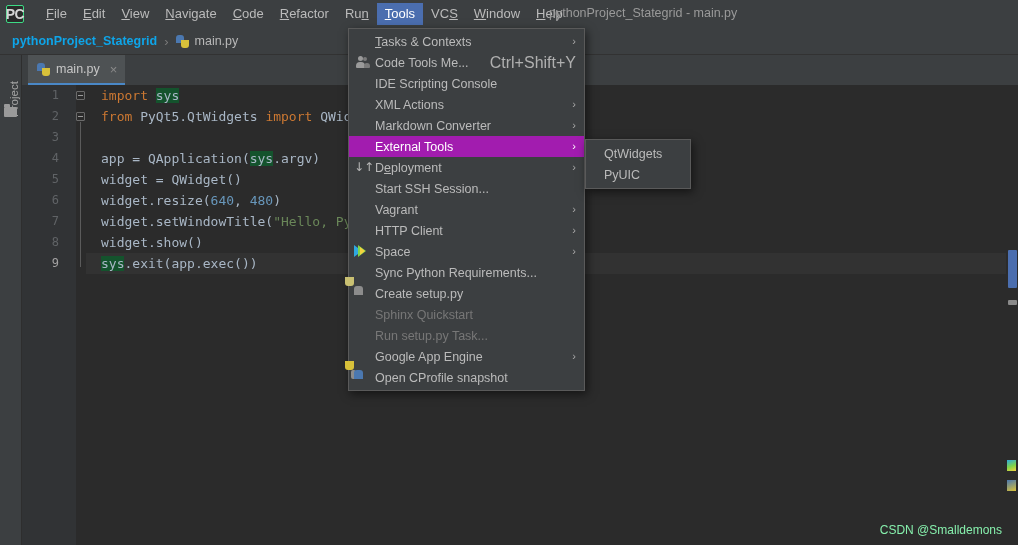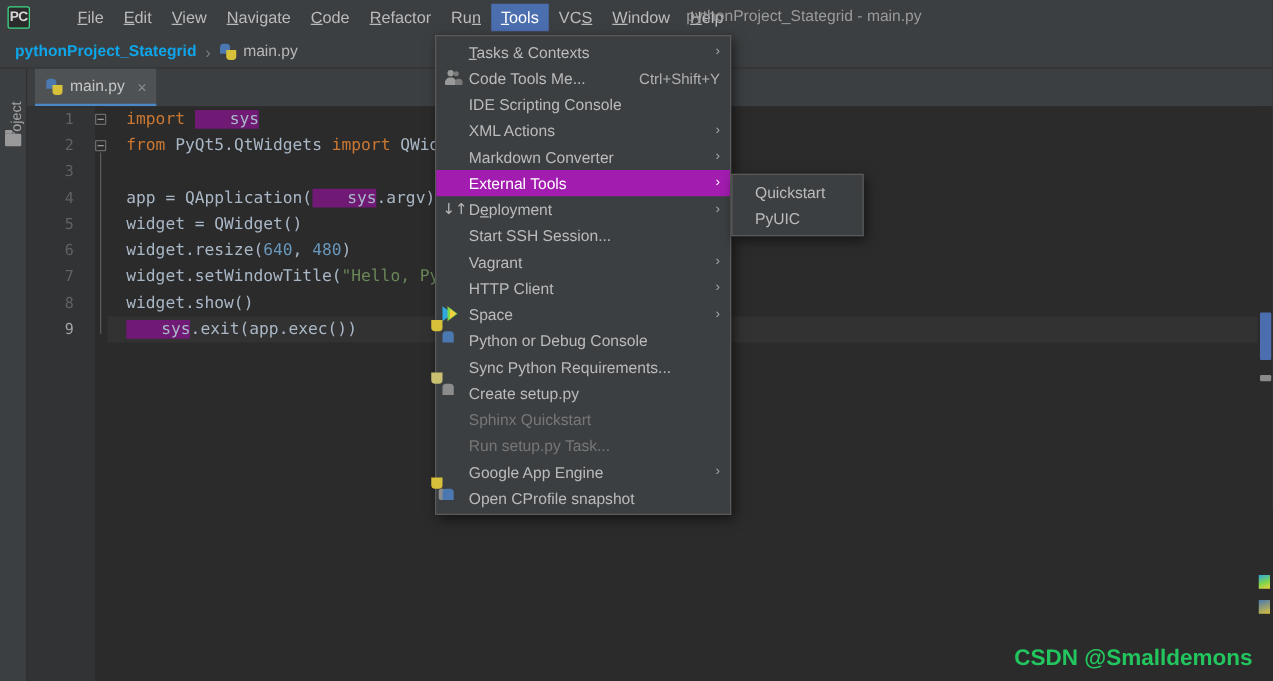--- a/index.html
+++ b/index.html
@@ -25,24 +25,24 @@
     background: #3C3F41;
     display: flex; align-items: center;
     padding-left: 6px;
   }
   .pc-logo {
     width: 18px; height: 18px;
     border: 1.5px solid #3DDB85;
     border-radius: 2px;
     background: #2B2B2B;
     color: #D6D6D6;
-    font-size: 11px; font-weight: bold;
+    font-size: 14px; font-weight: bold;
     display: flex; align-items: center; justify-content: center;
     letter-spacing: -0.5px;
-    margin-right: 30px;
+    margin-right: 14px;
   }
   .menu-item {
     font-size: 13px;
     color: #BBBBBB;
     padding: 4px 8px;
     line-height: 14px;
     white-space: nowrap;
     cursor: default;
   }
   .menu-item.active {
@@ -212,21 +212,21 @@
     width: 930px;
     padding-left: 21px;
   }
   .code-line.current {
     background: #323232;
   }
   .kw  { color: #CC7832; }
   .id  { color: #A9B7C6; }
   .num { color: #6897BB; }
   .str { color: #6A8759; }
-  .hl  { background: #701a75; padding-left: 28px; }
+  .hl  { background: #14532d; }
   .punc{ color: #A9B7C6; }
 
   .cur-line-border {
     position: absolute; left: 0; width: 996px;
     height: 21px;
     background: #323232;
   }
 
   
   .scroll-track {
@@ -273,21 +273,21 @@
     cursor: default;
   }
   .mi.selected {
     background: #a21caf;
     color: #FFFFFF;
   }
   .mi.disabled { color: #777777; }
   .mi u { text-decoration: underline; }
   .mi .mi-label { flex: 1; white-space: nowrap; }
   .mi .mi-shortcut {
-    font-size: 12px; color: #B0B0B0;
+    font-size: 16px; color: #B0B0B0;
     margin-left: 14px;
     white-space: nowrap;
   }
   .mi .arrow {
     margin-left: 10px;
     font-size: 11px;
     color: #A8A8A8;
     line-height: 1;
   }
   .mi.selected .arrow { color: #FFFFFF; }
@@ -390,25 +390,24 @@
     font-size: 12.5px;
     color: #BBBBBB;
     cursor: default;
     white-space: nowrap;
   }
 
   
   .watermark {
     position: absolute;
     right: 16px; bottom: 8px;
-    font-size: 18px;
-    color: #22c55e;
+    font-size: 12px;
+    color: #86efac;
     z-index: 5;
     white-space: nowrap;
-    font-weight: bold;
   }
 </style>
 </head>
 <body>
 
 <div id="app">
 
   <div class="menubar">
     <div class="pc-logo">PC</div>
     <div id="menubar-items" style="display:flex;align-items:center;">
@@ -543,24 +542,20 @@
       <div class="mi">
         <span class="mi-label">HTTP Client</span>
         <span class="arrow">›</span>
       </div>
       <div class="mi">
         <span class="mi-ico"><span class="ic-space"><span class="s1"></span><span class="s2"></span><span class="s3"></span></span></span>
         <span class="mi-label">Space</span>
         <span class="arrow">›</span>
       </div>
       <div class="mi">
-        <span class="mi-ico"><span class="ic-py"><span class="pb"></span><span class="py"></span></span></span>
-        <span class="mi-label">Python or Debug Console</span>
-      </div>
-      <div class="mi">
         <span class="mi-label">Sync Python Requirements...</span>
       </div>
       <div class="mi">
         <span class="mi-ico"><span class="ic-py gray"><span class="pb"></span><span class="py"></span></span></span>
         <span class="mi-label">Create setup.py</span>
       </div>
       <div class="mi disabled">
         <span class="mi-label">Sphinx Quickstart</span>
       </div>
       <div class="mi disabled">
@@ -570,19 +565,19 @@
         <span class="mi-label">Google App Engine</span>
         <span class="arrow">›</span>
       </div>
       <div class="mi">
         <span class="mi-ico"><span class="ic-py"><span class="spark"></span><span class="pb"></span><span class="py"></span></span></span>
         <span class="mi-label">Open CProfile snapshot</span>
       </div>
     </div>
 
   <div class="submenu" id="ext-submenu">
-      <div class="smi">Quickstart</div>
+      <div class="smi">QtWidgets</div>
       <div class="smi">PyUIC</div>
     </div>
 
   <div class="watermark">CSDN @Smalldemons</div>
 
 </div>
 
 </body></html>

